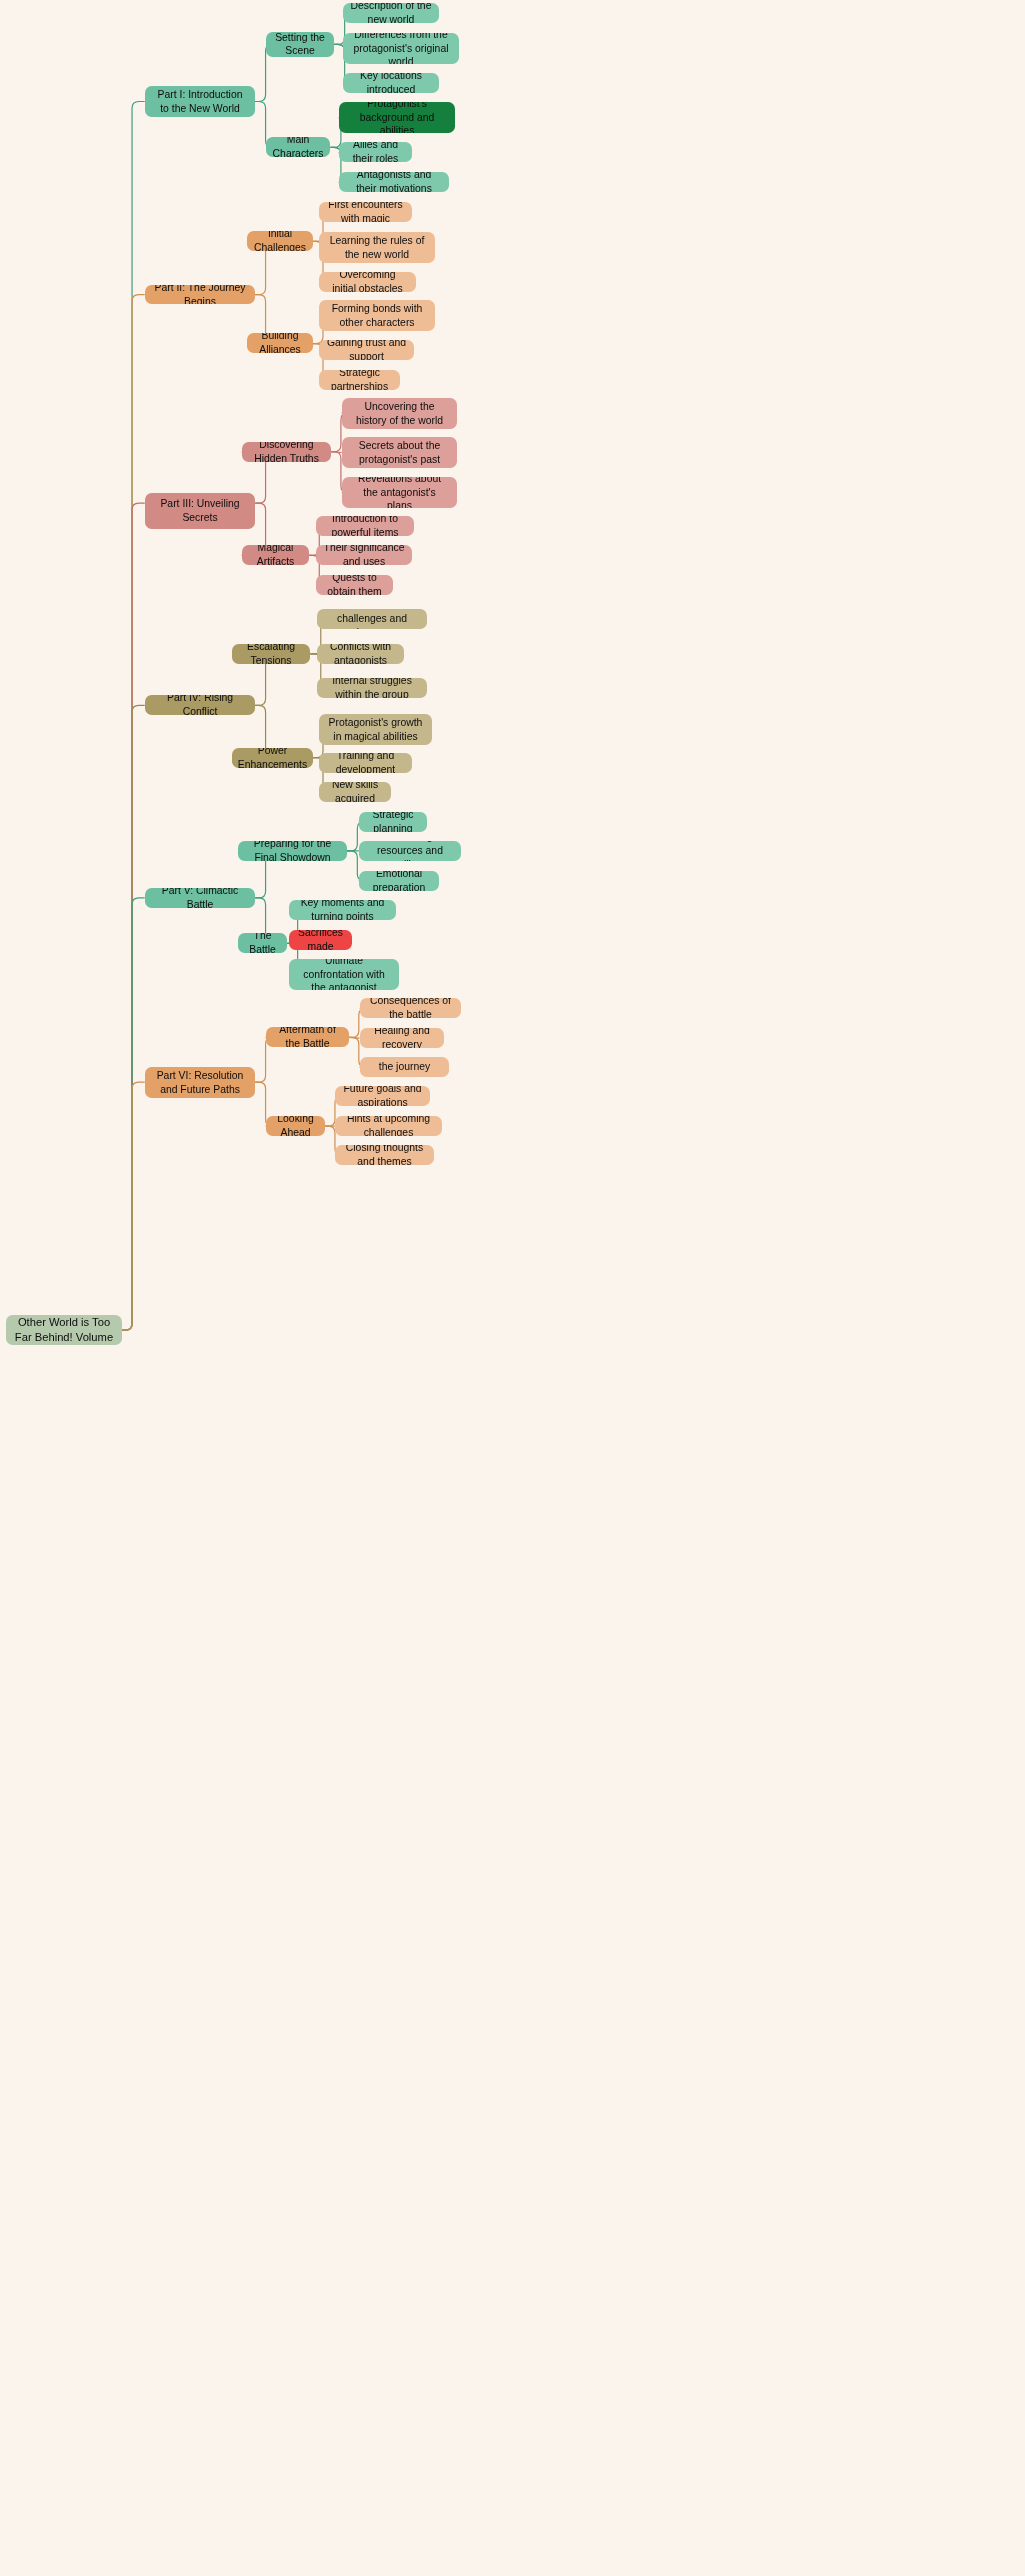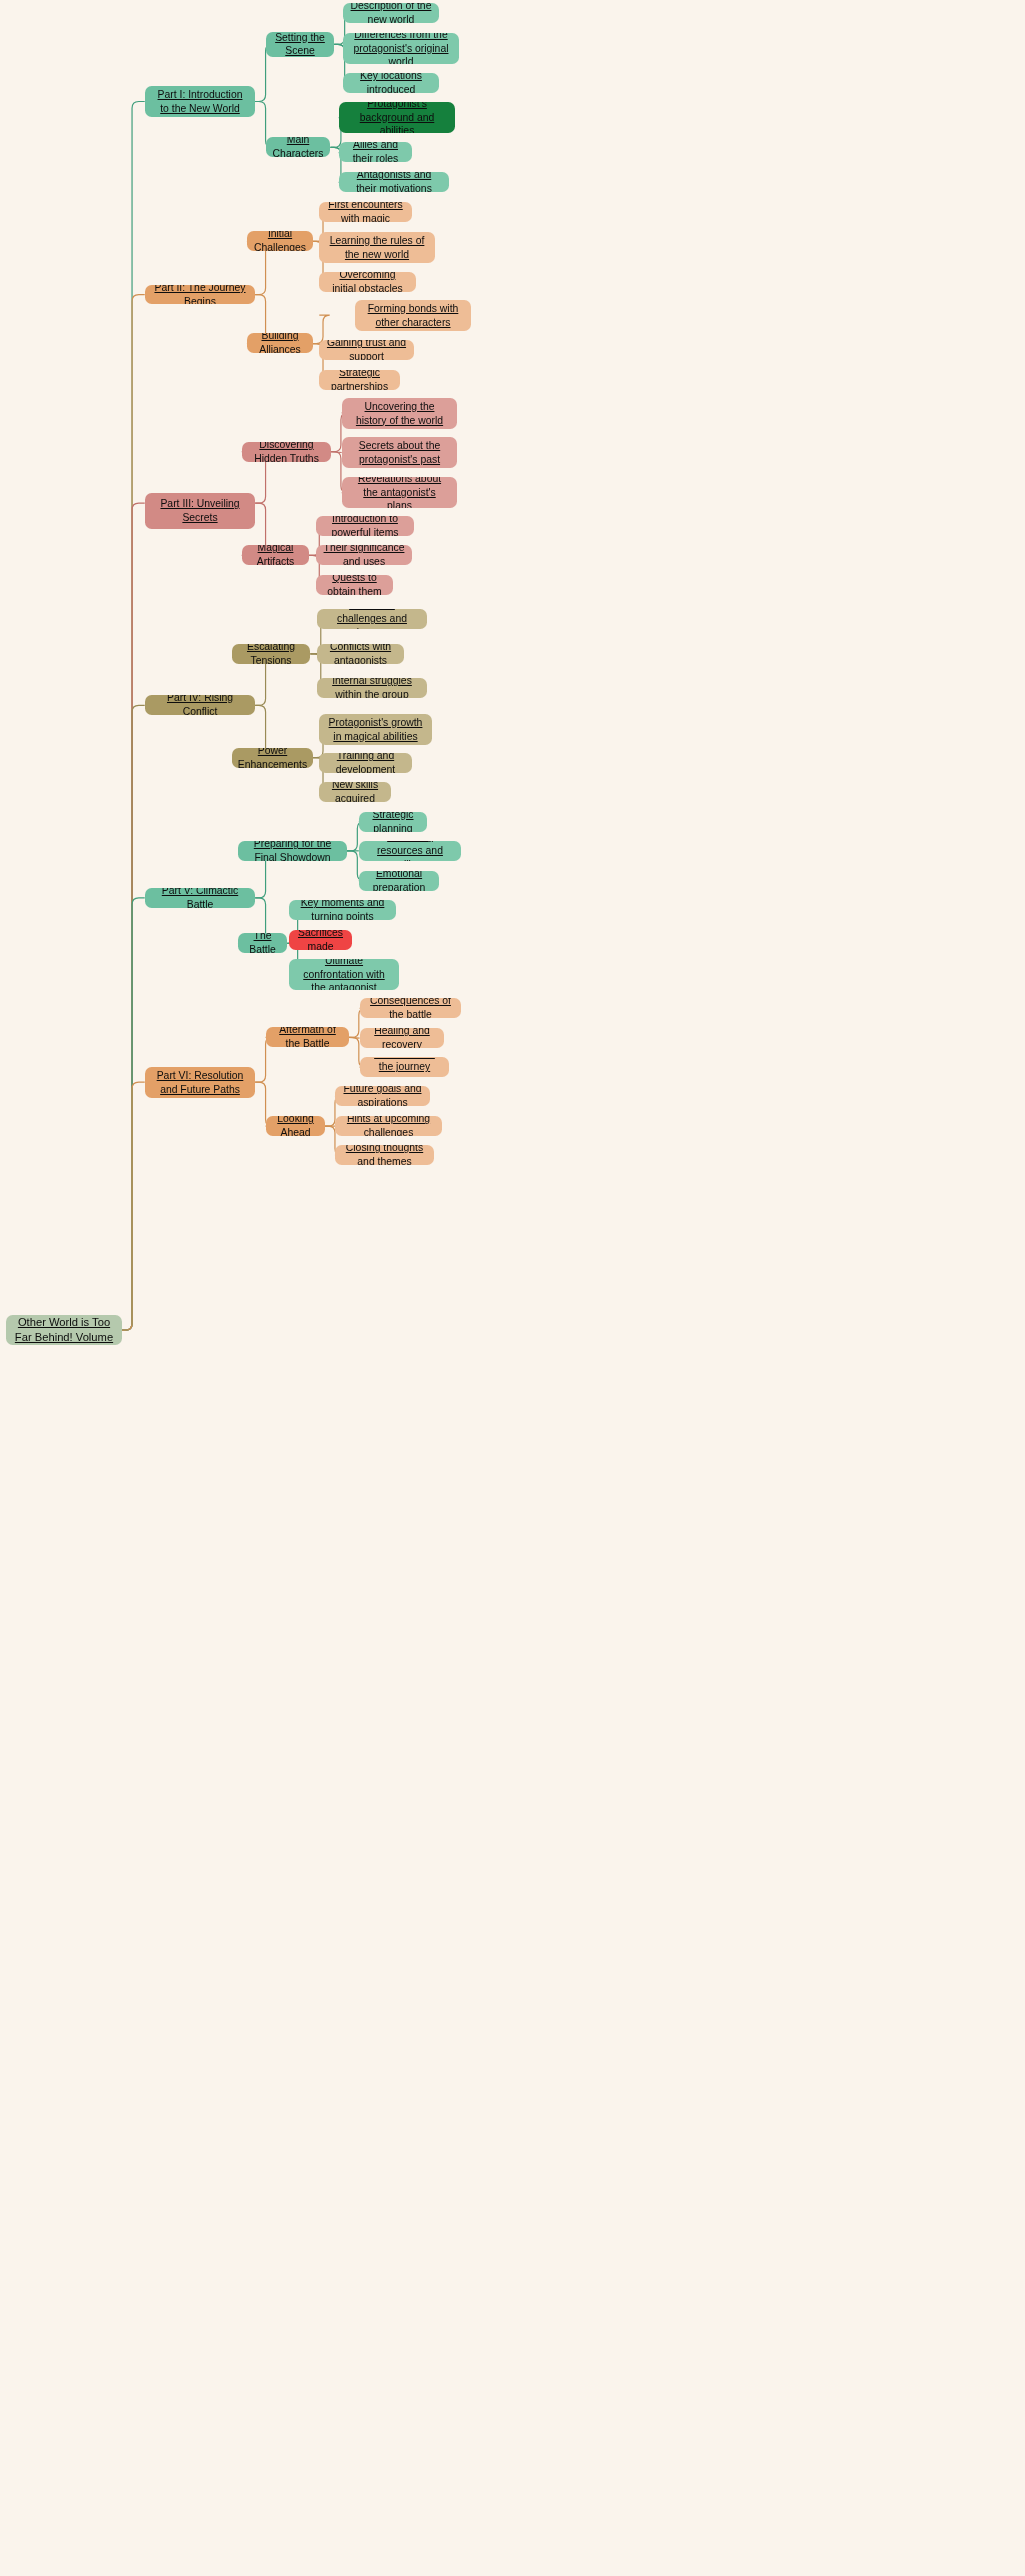--- a/index.html
+++ b/index.html
@@ -14,21 +14,20 @@
   .node{
     position:absolute;
     box-sizing:border-box;
     display:flex;align-items:center;justify-content:center;
     text-align:center;
     border-radius:6.7px;
     color:#0d0d0d;
     line-height:1.32;
     padding:3px 7.5px;
     overflow:hidden;
-    text-decoration:underline;
   }
   .node.root{font-size:11.2px;}
   .node.l1{font-size:10.4px;}
   .node.l2{font-size:10.4px;}
   .node.l3{font-size:10.4px;}
 </style>
 </head>
 <body>
 
 <div id="map">
@@ -130,21 +129,21 @@
       </div>
       <div class="node l3" style="left: 319px; top: 232px; width: 116px; height: 31px; background: rgb(238, 189, 150);">
         <span>Learning the rules of the new world</span>
       </div>
       <div class="node l3" style="left: 319px; top: 272px; width: 97px; height: 20px; background: rgb(238, 189, 150);">
         <span>Overcoming initial obstacles</span>
       </div>
       <div class="node l2" style="left: 247px; top: 333px; width: 66px; height: 20px; background: rgb(227, 160, 103);">
         <span>Building Alliances</span>
       </div>
-      <div class="node l3" style="left: 319px; top: 300px; width: 116px; height: 31px; background: rgb(238, 189, 150); margin-left: 36px;">
+      <div class="node l3" style="left: 319px; top: 300px; width: 116px; height: 31px; background: rgb(238, 189, 150);">
         <span>Forming bonds with other characters</span>
       </div>
       <div class="node l3" style="left: 319px; top: 340px; width: 95px; height: 20px; background: rgb(238, 189, 150);">
         <span>Gaining trust and support</span>
       </div>
       <div class="node l3" style="left: 319px; top: 370px; width: 81px; height: 20px; background: rgb(238, 189, 150);">
         <span>Strategic partnerships</span>
       </div>
       <div class="node l1" style="left: 145px; top: 493px; width: 110px; height: 36px; background: rgb(210, 138, 133);">
         <span>Part III: Unveiling Secrets</span>

